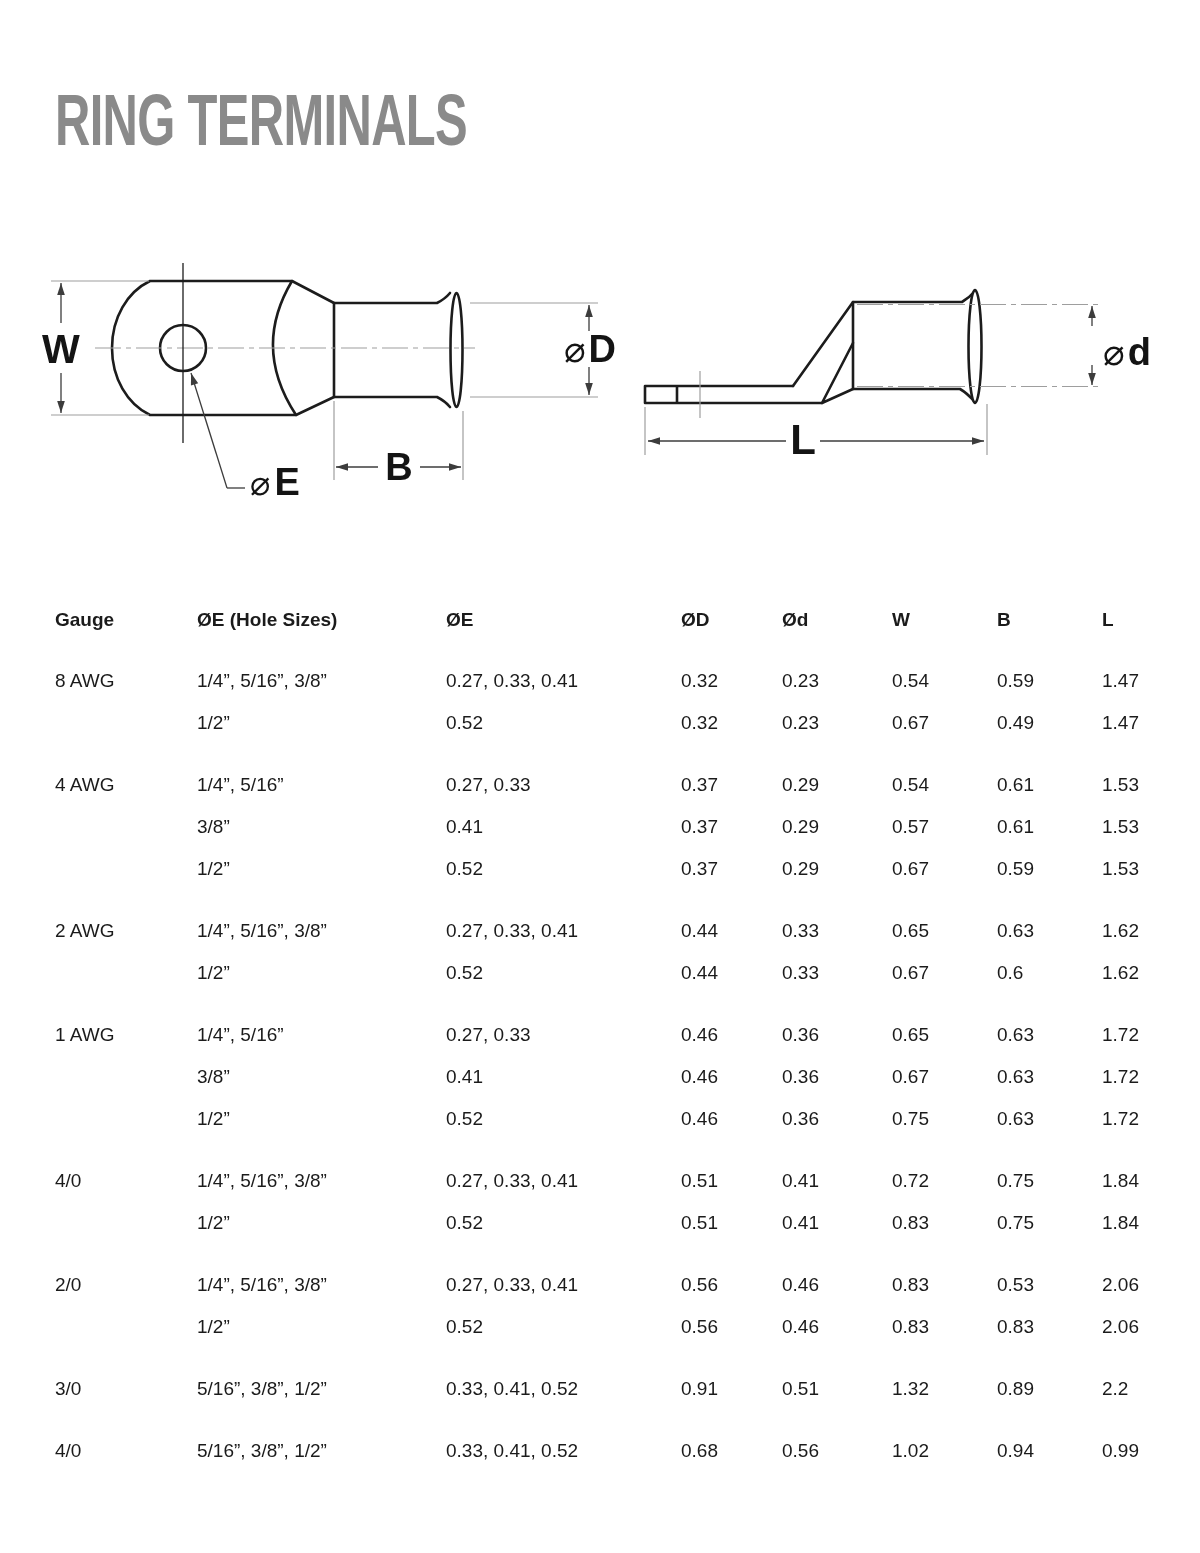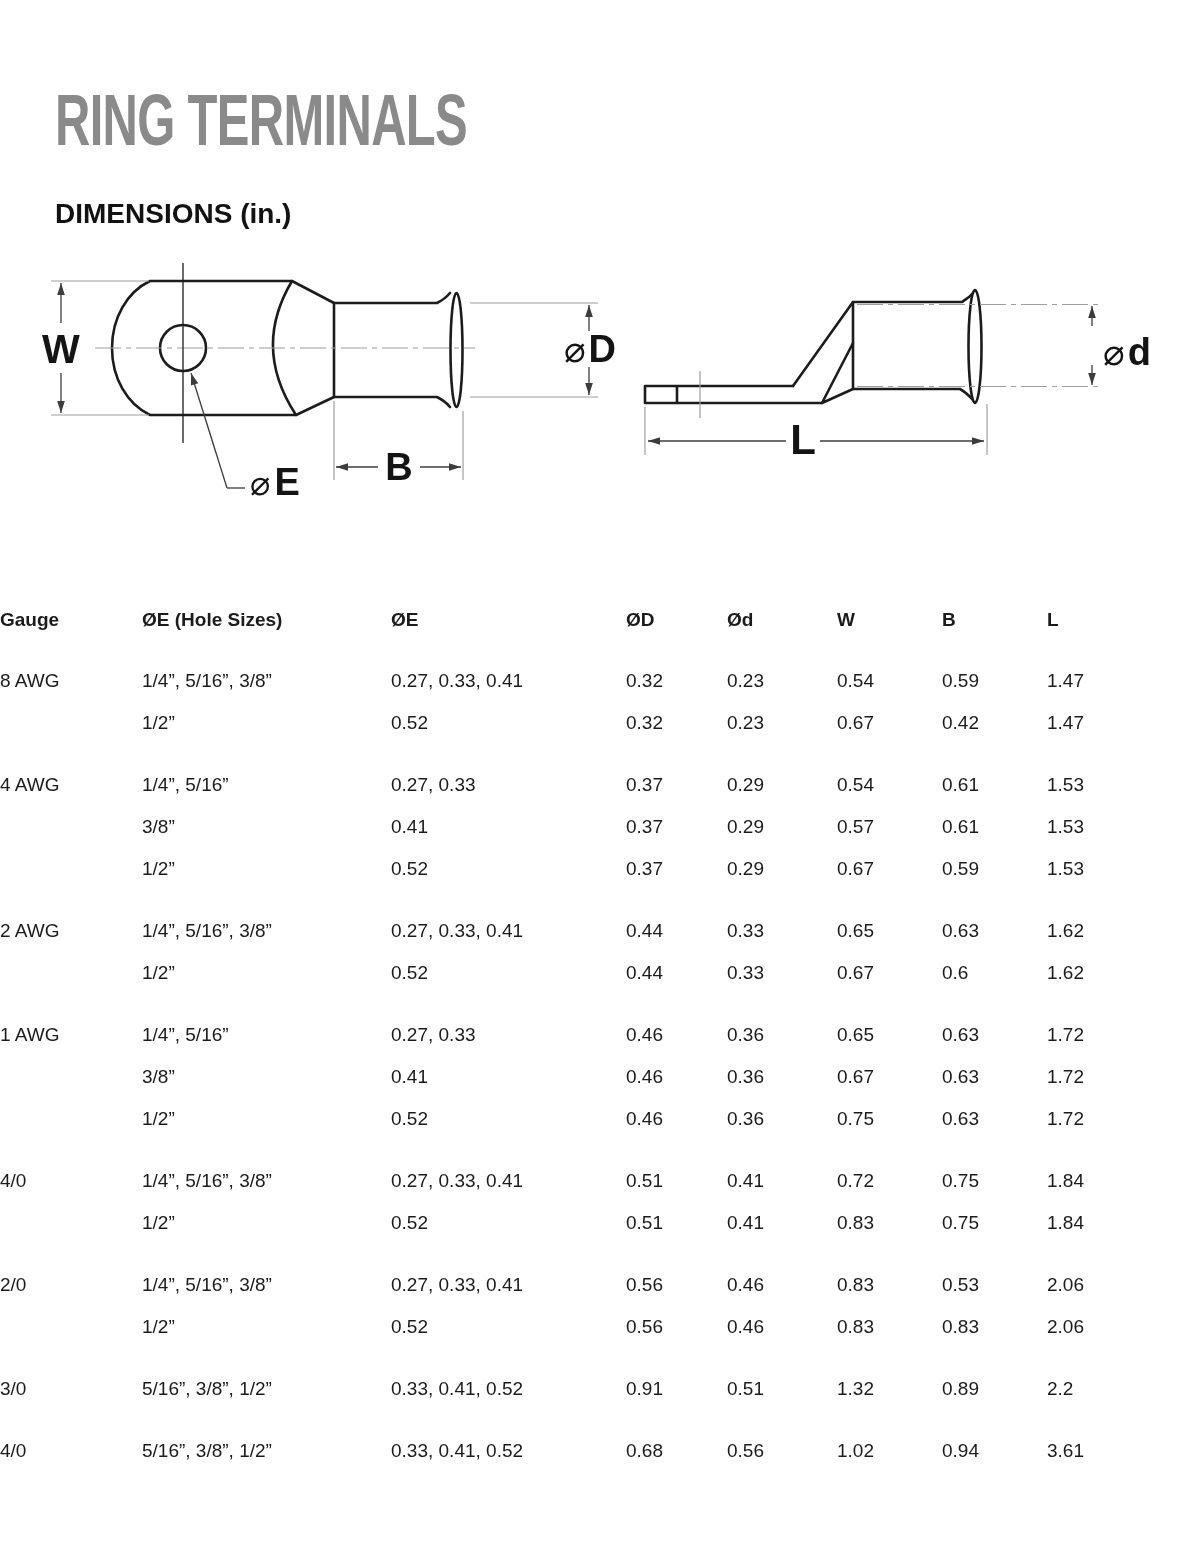--- a/index.html
+++ b/index.html
@@ -18,32 +18,31 @@
   .thin{fill:none;stroke:#1c1c1c;stroke-width:1.3;}
   .dim{fill:none;stroke:#3c3c3c;stroke-width:1.3;}
   .ext{fill:none;stroke:#9e9e9e;stroke-width:1.2;}
   .center{fill:none;stroke:#9e9e9e;stroke-width:1.2;stroke-dasharray:26 5 5 5;}
   .dimlabel{font-family:"Liberation Sans",sans-serif;font-weight:700;fill:#141414;}
   .phi{font-weight:400;font-family:"DejaVu Sans",sans-serif;}
 
   
   .dims-table{position:absolute;left:0;top:610px;width:1200px;}
   .trow{display:grid;grid-template-columns:142px 249px 235px 101px 110px 105px 105px auto;
-        font-size:19px;line-height:42px;}
+        padding-left:55px;font-size:19px;line-height:42px;}
   .trow.head{line-height:20px;font-weight:700;margin-bottom:30px;}
   .tgroup{margin-bottom:20px;}
   .c{white-space:nowrap;}
 </style>
 </head>
 <body>
 
 <div class="page">
 
   <h1 class="title">RING TERMINALS</h1>
-  <h2 class="subtitle">DIMENSIONS (in.)</h2>
 
   <svg class="diagrams" width="1200" height="270" viewBox="0 0 1200 270" xmlns="http://www.w3.org/2000/svg">
     <defs>
       <marker id="arr" markerUnits="userSpaceOnUse" markerWidth="14" markerHeight="10" refX="13" refY="5" orient="auto">
         <path d="M1,1.2 L13,5 L1,8.8 Z" fill="#3c3c3c"></path>
       </marker>
     </defs>
 
     <g>
 
@@ -149,21 +148,21 @@
         <div class="c">0.59</div>
         <div class="c">1.47</div>
       </div>
       <div class="trow">
         <div class="c"></div>
         <div class="c">1/2”</div>
         <div class="c">0.52</div>
         <div class="c">0.32</div>
         <div class="c">0.23</div>
         <div class="c">0.67</div>
-        <div class="c">0.42</div>
+        <div class="c">0.49</div>
         <div class="c">1.47</div>
       </div>
     </div>
 
     <div class="tgroup">
       <div class="trow">
         <div class="c">4 AWG</div>
         <div class="c">1/4”, 5/16”</div>
         <div class="c">0.27, 0.33</div>
         <div class="c">0.37</div>
@@ -311,18 +310,18 @@
 
     <div class="tgroup">
       <div class="trow">
         <div class="c">4/0</div>
         <div class="c">5/16”, 3/8”, 1/2”</div>
         <div class="c">0.33, 0.41, 0.52</div>
         <div class="c">0.68</div>
         <div class="c">0.56</div>
         <div class="c">1.02</div>
         <div class="c">0.94</div>
-        <div class="c">3.61</div>
+        <div class="c">0.99</div>
       </div>
     </div>
 
   </div>
 </div>
 
 </body></html>

